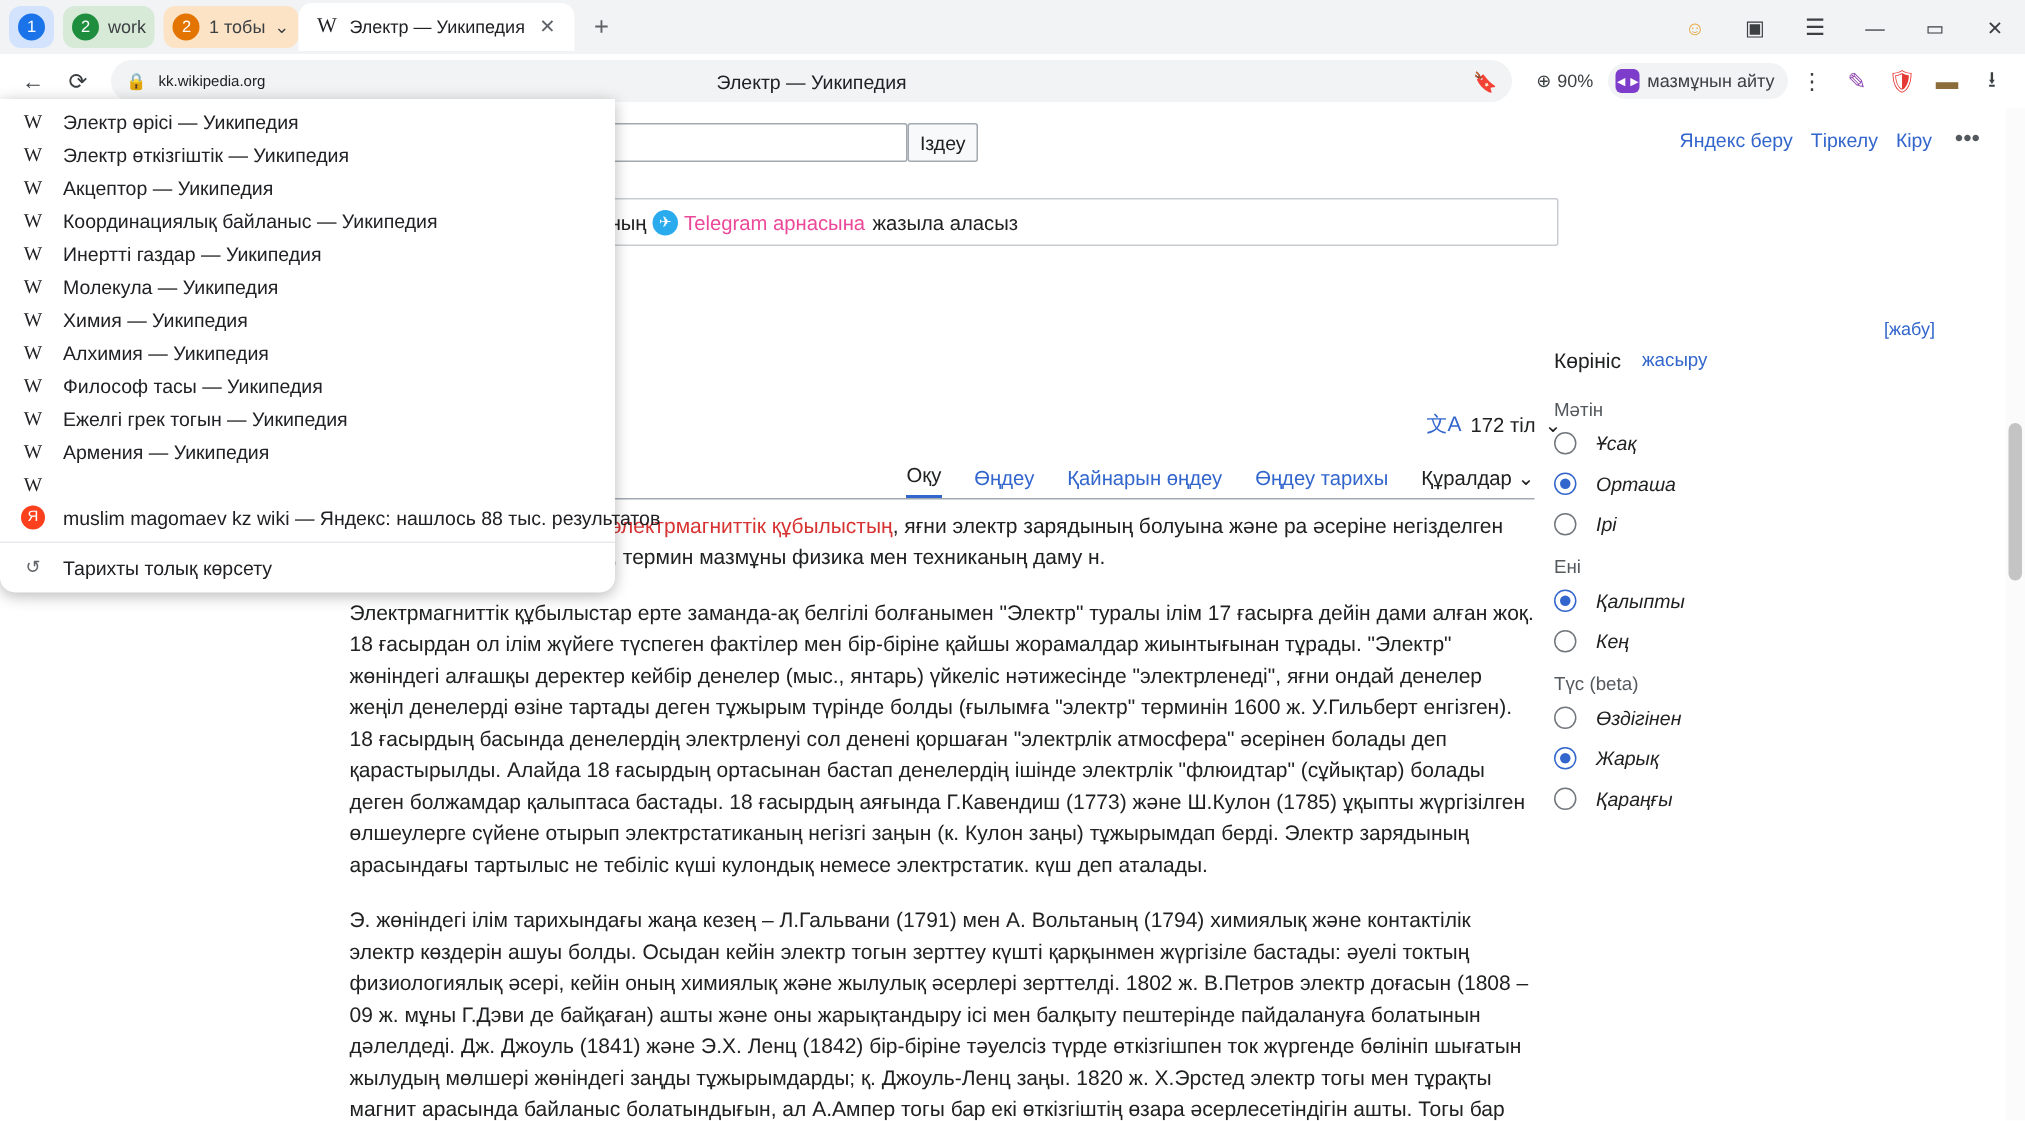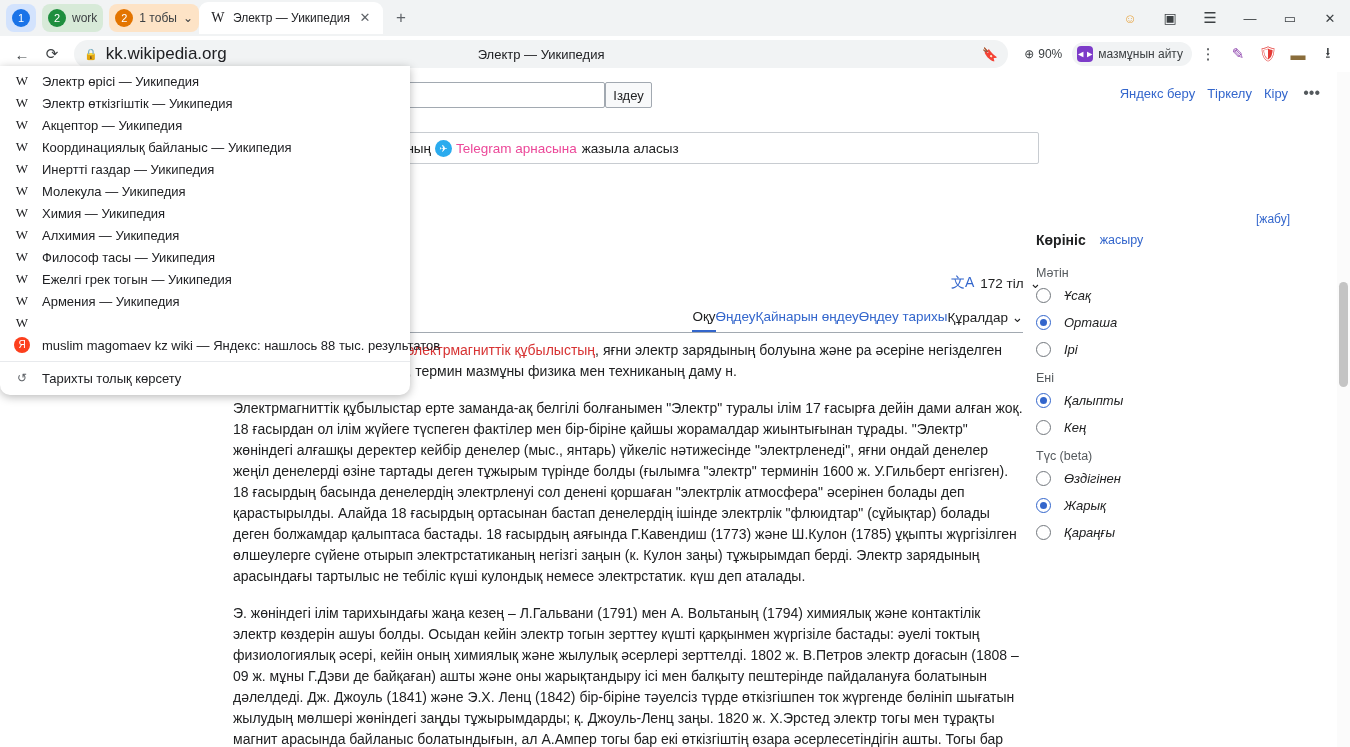--- a/index.html
+++ b/index.html
@@ -69,21 +69,21 @@
   .tb-icon {
     width: 28px; height: 28px; border-radius: 50%;
     display: flex; align-items: center; justify-content: center;
     color: #3c4043; font-size: 15px; flex: none;
   }
   .omnibox {
     flex: 1; height: 28px; margin: 0 6px; background: #f1f3f4; border-radius: 14px;
     display: flex; align-items: center; padding: 0 10px; position: relative;
   }
   .omnibox .lock { font-size: 11px; color: #5f6368; margin-right: 8px; }
-  .omnibox .url { font-size: 17px; color: #202124; }
+  .omnibox .url { font-size: 10px; color: #202124; }
   .omnibox .pagetitle {
     position: absolute; left: 0; right: 0; text-align: center;
     font-size: 13px; color: #202124; pointer-events: none;
   }
   .omnibox .star { position: absolute; right: 10px; font-size: 13px; color: #3c4043; }
   .zoom-chip {
     display: flex; align-items: center; gap: 4px; height: 24px; padding: 0 8px;
     border-radius: 12px; font-size: 12px; color: #3c4043;
   }
   .read-chip {
@@ -144,42 +144,42 @@
     position: absolute; left: 915px; top: 202px; display: flex; align-items: center;
     gap: 6px; font-size: 13.5px; color: #202122;
   }
   .lang-btn .glyph { color: #36c; font-size: 14px; margin-left: 36px; }
 
   .tabs-row {
     position: absolute; left: 233px; top: 232px; width: 790px; height: 29px;
     border-bottom: 1px solid #a2a9b1;
   }
   .tabs-inner {
-    position: absolute; right: 0; bottom: 0; display: flex; align-items: flex-start; 
+    position: absolute; right: 0; bottom: 0; display: flex; align-items: flex-end; gap: 22px;
     font-size: 13.5px;
   }
   .tab-item { color: #3366cc; padding-bottom: 6px; }
   .tab-item.sel { color: #202122; border-bottom: 2px solid #3366cc; }
   .tab-item.tools { color: #202122; }
 
   .article {
     position: absolute; left: 233px; top: 268px; width: 790px;
     font-size: 14px; line-height: 21px; color: #202122;
   }
   .article p { margin: 0 0 16px 0; }
   .article a { color: #3366cc; text-decoration: none; }
   .article a.red { color: #d73333; }
   .article i { font-style: italic; }
 
   
   .appearance {
     position: absolute; left: 1036px; top: 160px; width: 200px; font-size: 13px; color: #202122;
   }
   .ap-head { display: flex; align-items: center; gap: 14px; margin-bottom: 18px; }
-  .ap-head .t { font-weight: bold; font-size: 14px; }
+  .ap-head .t { font-weight: normal; font-size: 14px; }
   .ap-head .hide { color: #3366cc; font-size: 12.5px; }
   .ap-group-label { color: #54595d; font-size: 12.5px; margin: 14px 0 8px 0; }
   .ap-opt { display: flex; gap: 13px; margin-bottom: 12px; font-style: italic; }
   .radio {
     width: 15px; height: 15px; border-radius: 50%; border: 1px solid #72777d; background: #fff;
     flex: none; position: relative;
   }
   .radio.on { border: 1px solid #3366cc; background: #fff; }
   .radio.on::after {
     content: ""; position: absolute; left: 3px; top: 3px; width: 7px; height: 7px;

